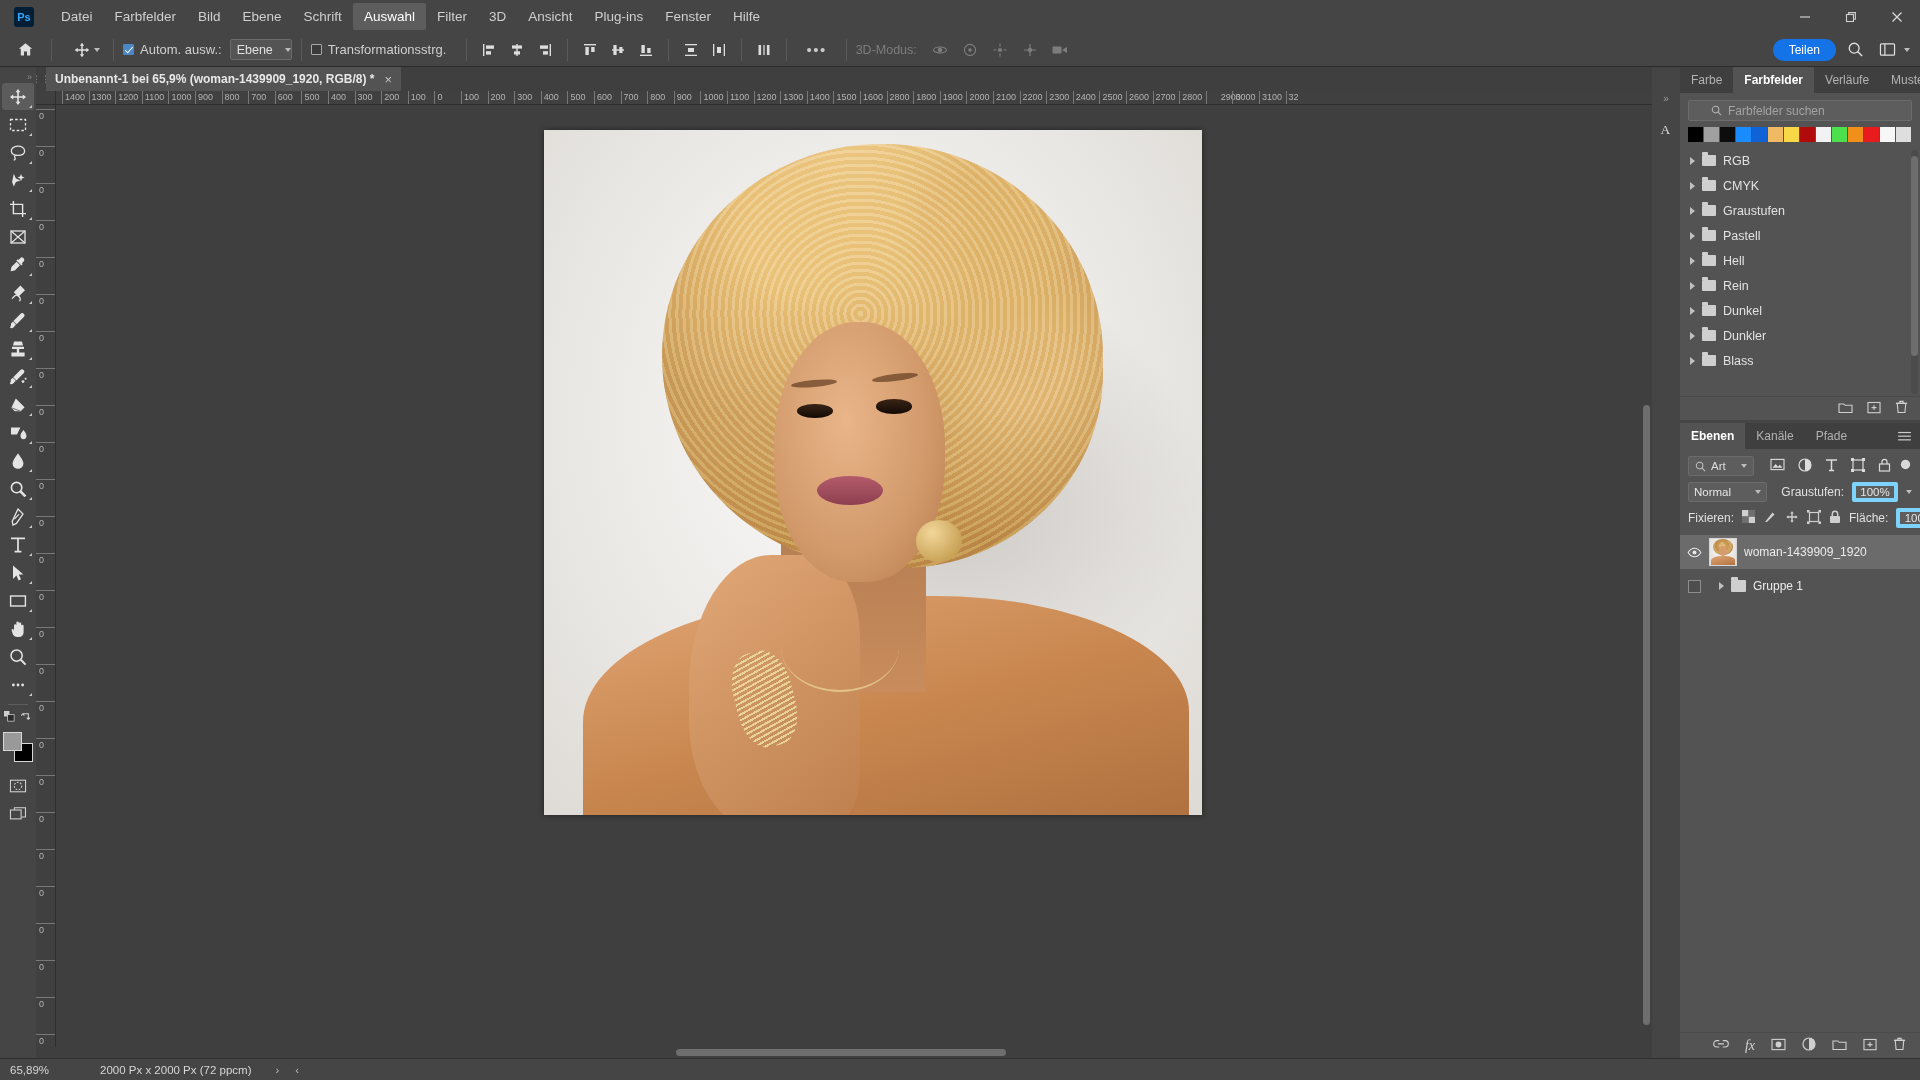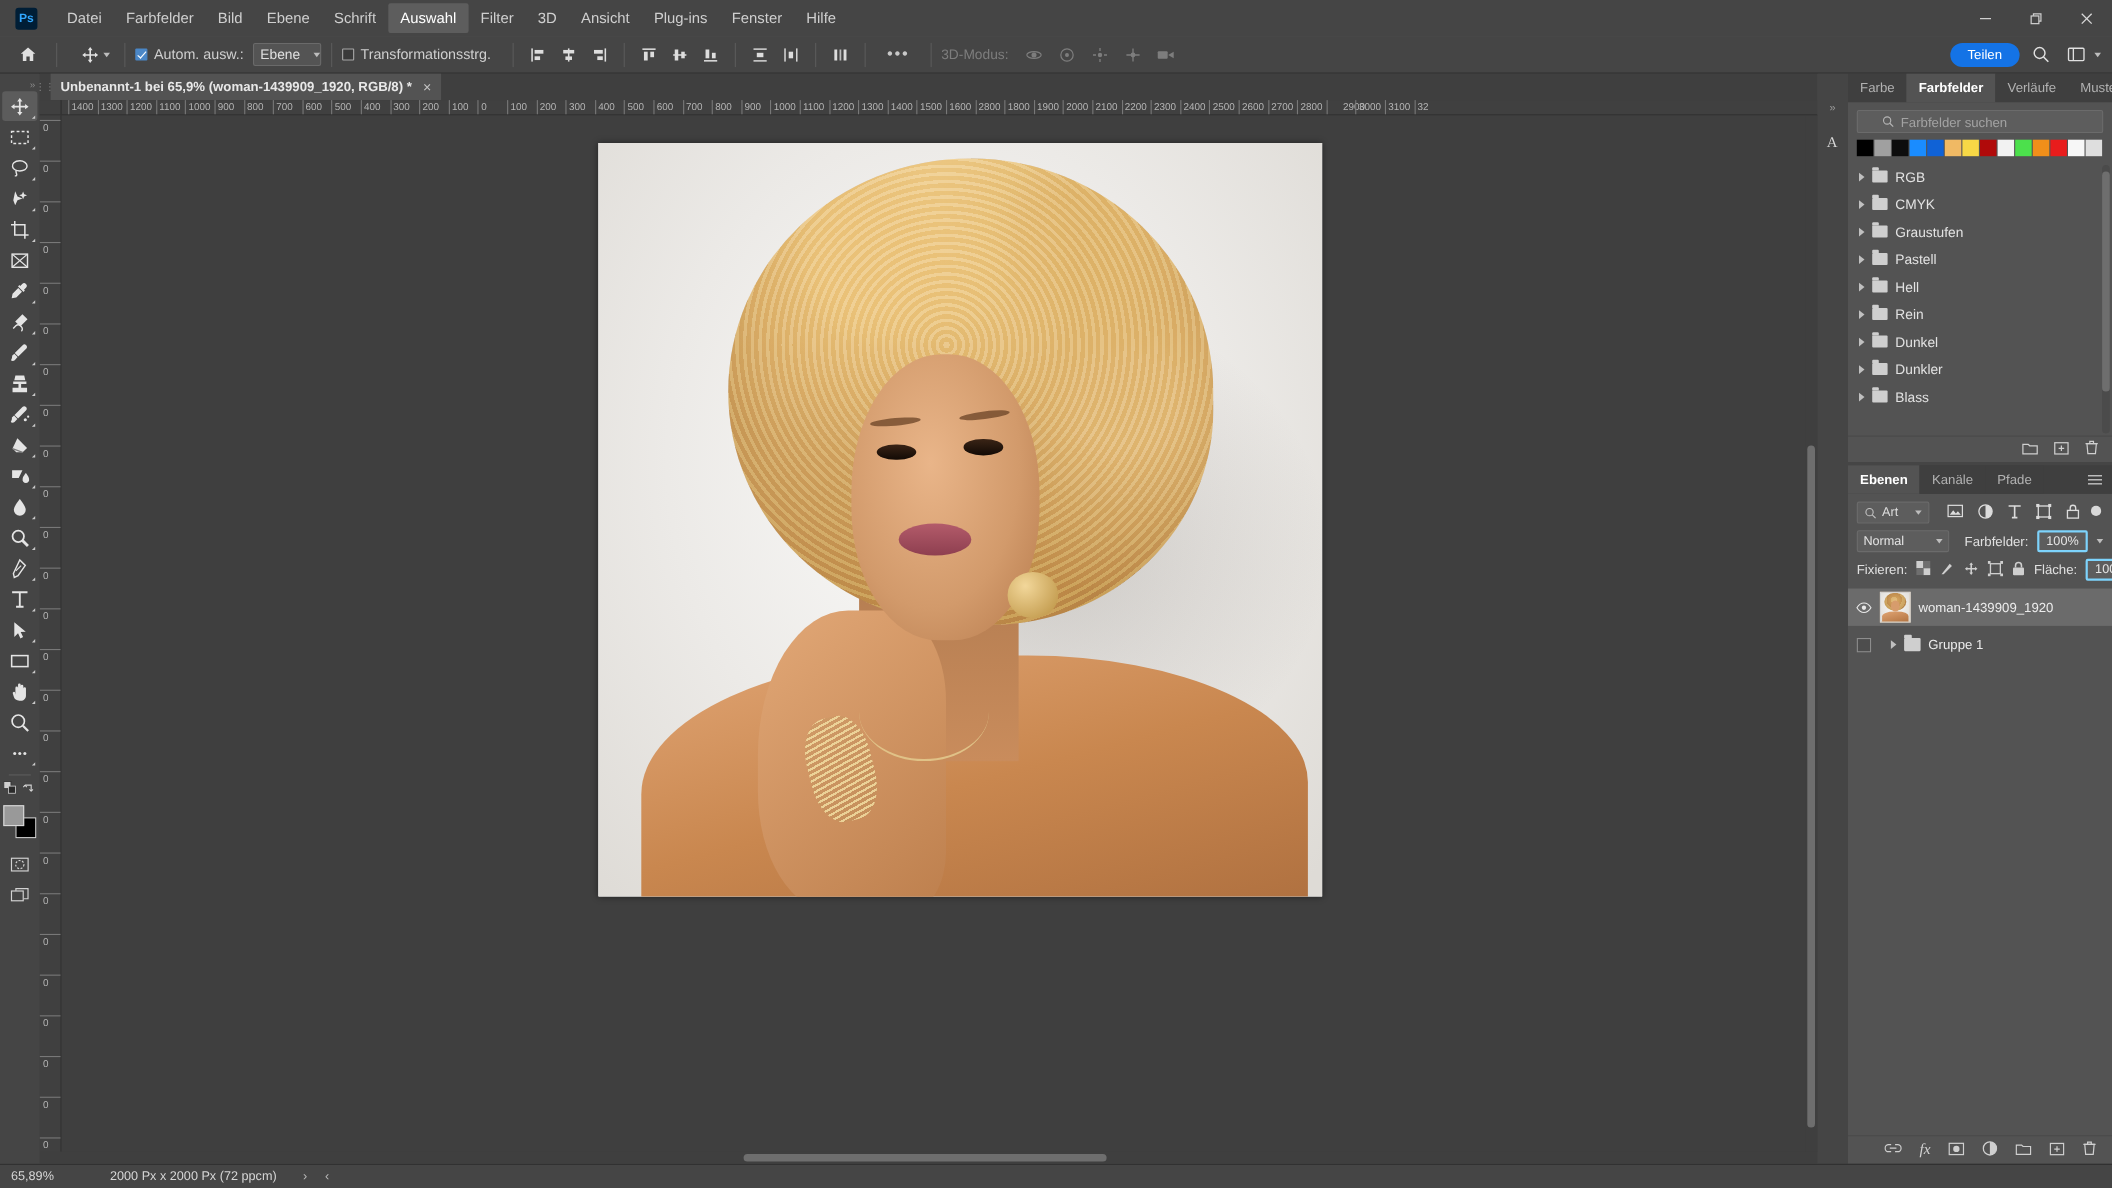--- a/index.html
+++ b/index.html
@@ -162,21 +162,21 @@
      padding-right:12px;background:#535353;border-top:1px solid #4a4a4a;}
   .sp{flex:1;}
 
   
   .lp-row{display:flex;align-items:center;height:26px;padding:0 8px;gap:8px;font-size:12px;}
   .lp-filter{height:20px;background:#5d5d5d;border:1px solid #6b6b6b;border-radius:2px;
      display:flex;align-items:center;gap:5px;padding:0 6px;width:86px;font-size:11.5px;color:#ddd;}
   .lp-icons{display:flex;align-items:center;gap:13px;margin-left:8px;}
   .blend{height:20px;background:#5d5d5d;border:1px solid #6b6b6b;border-radius:2px;
      display:flex;align-items:center;justify-content:space-between;padding:0 5px;width:124px;font-size:11.5px;color:#e4e4e4;}
-  .numbox{height:20px;background:#5d5d5d;border:2px solid #7dd3fc;border-radius:2px;
+  .numbox{height:20px;background:#5d5d5d;border:4px solid #7dd3fc;border-radius:2px;
      display:flex;align-items:center;padding:0 5px;font-size:11.5px;color:#e4e4e4;min-width:46px;justify-content:center;}
   .layerrow{height:34px;display:flex;align-items:center;gap:7px;padding:0 6px;}
   .layerrow.sel{background:#6b6b6b;}
   .eye{width:16px;display:flex;justify-content:center;}
   .thumb{width:28px;height:28px;border:1px solid #d6d6d6;overflow:hidden;position:relative;background:#cbb08a;}
   .thumb .photo{transform:scale(1);}
   .lname{font-size:12px;color:#ececec;}
   .grpfolder{width:15px;height:12px;background:#cfcfcf;border-radius:1px;position:relative;}
   .grpfolder:before{content:"";position:absolute;left:0;top:-3px;width:7px;height:3px;background:#cfcfcf;border-radius:1px 1px 0 0;}
   .emptybox{width:13px;height:13px;border:1px solid #8d8d8d;background:#4d4d4d;}
@@ -945,21 +945,21 @@
                     <circle cx="7" cy="7" r="5" fill="#d8d8d8"></circle>
                   </svg>
               </div>
             </div>
 
             <div class="lp-row">
               <div class="blend">
                 <span>Normal</span>
                 <span class="caret"></span>
               </div>
-              <span style="margin-left:6px;color:#e0e0e0;">Farbfelder:</span>
+              <span style="margin-left:6px;color:#e0e0e0;">Graustufen:</span>
               <div class="numbox">100%</div>
               <span class="caret"></span>
             </div>
 
             <div class="lp-row">
               <span style="color:#e0e0e0;">Fixieren:</span>
               <span>
                 <svg width="13" height="13" viewBox="0 0 14 14">
                     <rect width="7" height="7" fill="#cfcfcf"></rect>
                     <rect x="7" y="7" width="7" height="7" fill="#cfcfcf"></rect>

